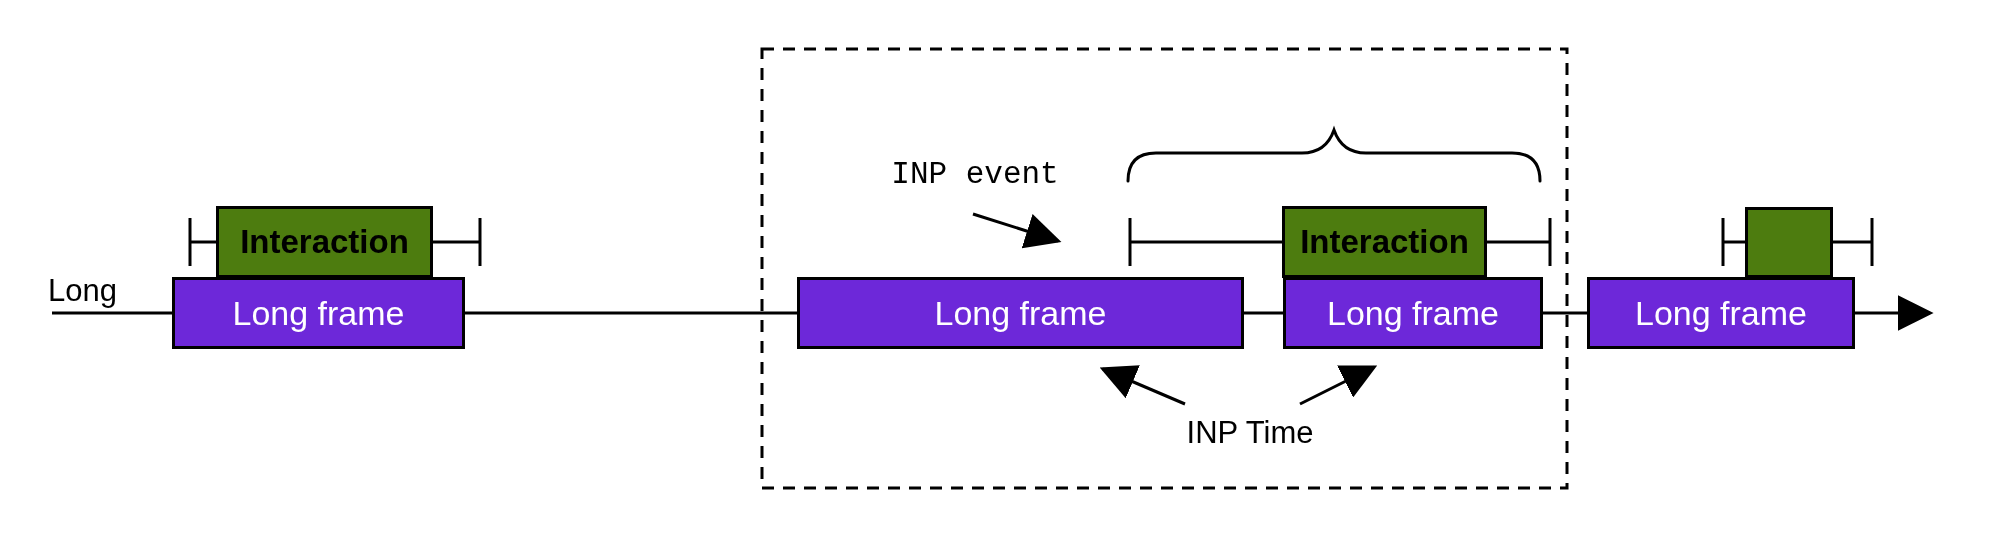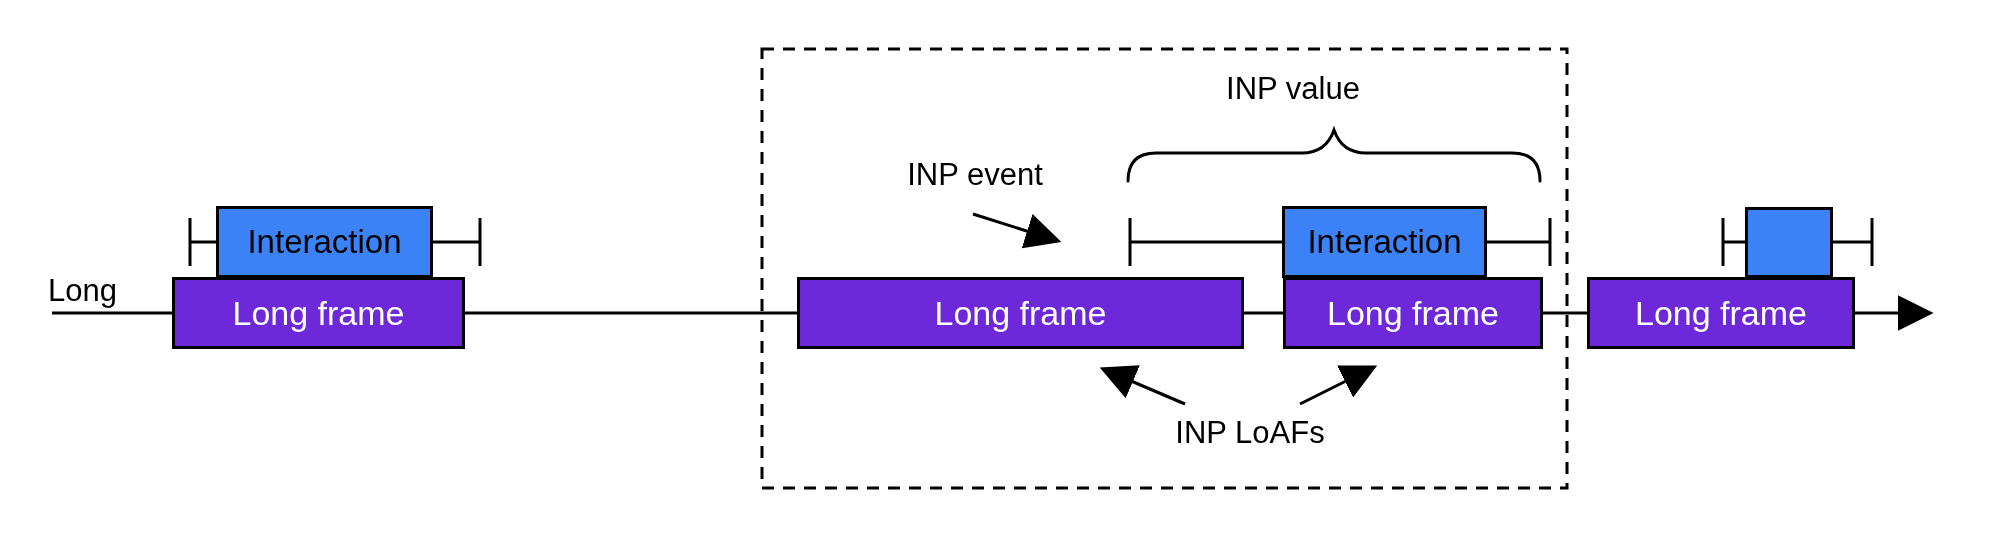--- a/index.html
+++ b/index.html
@@ -28,23 +28,24 @@
     align-items: center;
     justify-content: center;
     white-space: nowrap;
   }
   .frame {
     background: #6d28d9;
     color: #ffffff;
     font-size: 34px;
   }
   .interaction {
-    background: #3b82f6;
+    background: #4d7c0f;
     color: #000000;
     font-size: 33px;
+    font-weight: bold;
   }
   .label {
     position: absolute;
     color: #000000;
     font-size: 31px;
     line-height: 1.1;
     white-space: nowrap;
   }
   .center-anchor {
     transform: translateX(-50%);
@@ -113,17 +114,16 @@
     <span>Interaction</span>
   </div>
   <div class="box interaction" style="left:1282px; top:206px; width:205px; height:72px;">
     <span>Interaction</span>
   </div>
   <div class="box interaction" style="left:1745px; top:207px; width:88px; height:71px;">
     <span></span>
   </div>
 
   <div class="label" style="left:48px; top:274px;">Long</div>
-  <div class="label center-anchor" style="left:975px; top:158px;">INP event</div>
-  <div class="label center-anchor" style="left:1293px; top:72px;">INP value</div>
-  <div class="label center-anchor" style="left:1250px; top:416px;">INP LoAFs</div>
+  <div class="label center-anchor" style="left:975px; top:158px;font-family:Liberation Mono, monospace;">INP event</div>
+  <div class="label center-anchor" style="left:1250px; top:416px;">INP Time</div>
 
 </div>
 
 </body></html>

